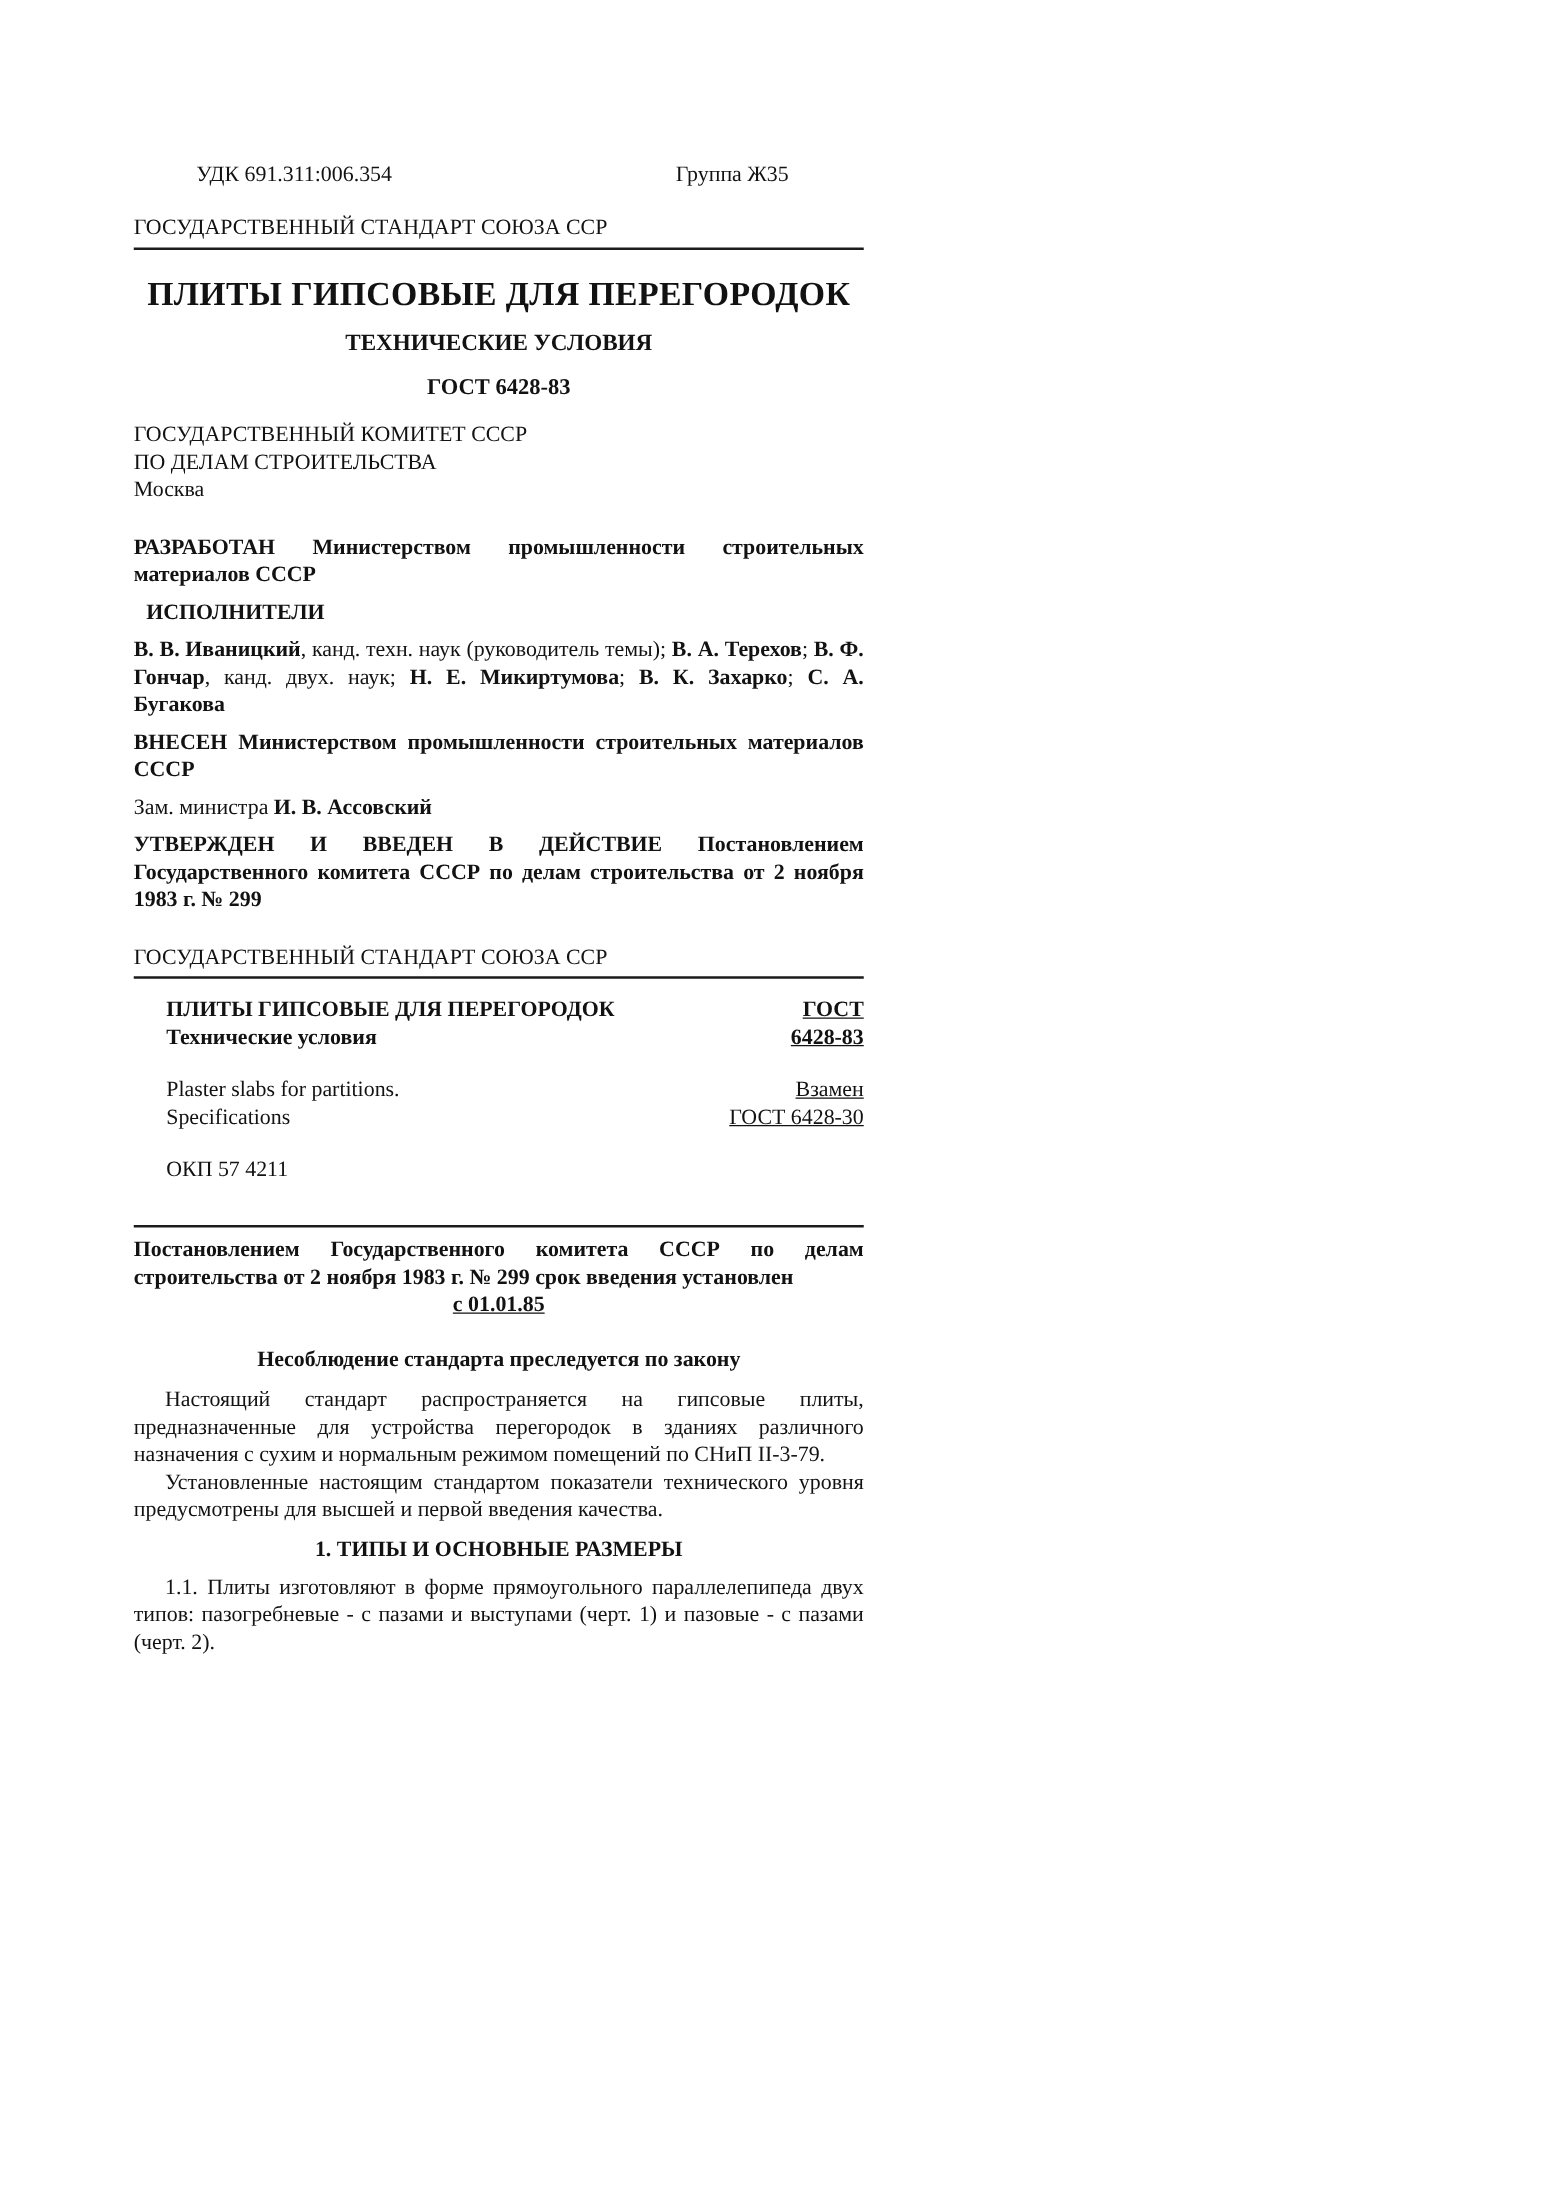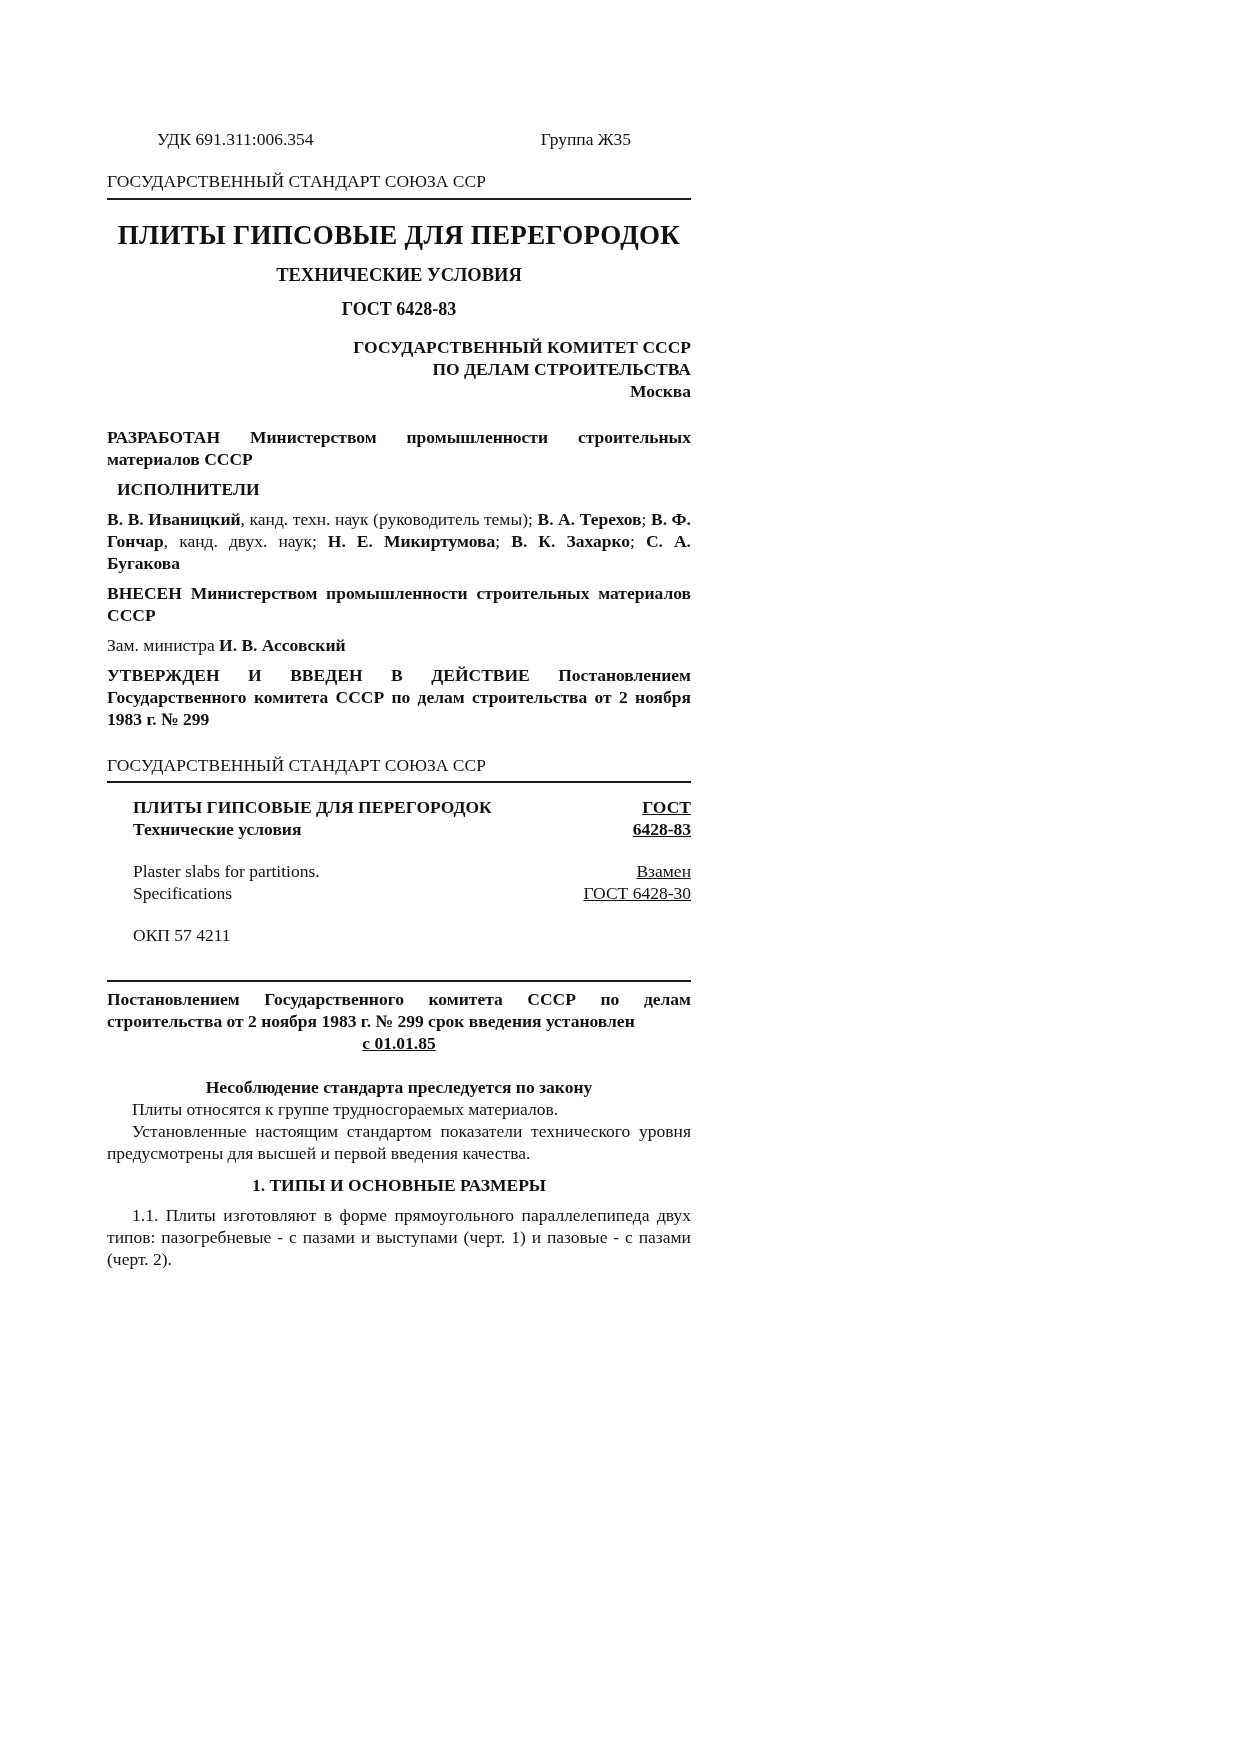--- a/index.html
+++ b/index.html
@@ -33,21 +33,21 @@
   .rule-h1 { margin-top:6px; }
 
   .title {
     margin-top:20px;
     font-size:27px; line-height:31px;
     font-weight:bold; text-align:center;
     letter-spacing:0.3px;
   }
   .subtitle { margin-top:13px; font-size:18.5px; font-weight:bold; text-align:center; }
   .gost-num { margin-top:12px; font-size:18px; font-weight:bold; text-align:center; }
-  .committee { margin-top:16px; text-align:right;font-weight:bold; }
+  .committee { margin-top:16px; text-align:left; }
 
   .developed { margin-top:24px; }
   .executors-heading { margin-top:8px; padding-left:10px; }
   .executors { margin-top:8px; }
   .vnesen { margin-top:8px; }
   .deputy { margin-top:8px; }
   .approved { margin-top:8px; }
 
   .header2 { margin-top:24px; }
   .rule-h2 { margin-top:5px; }
@@ -137,21 +137,21 @@
 
     <div class="okp">ОКП 57 4211</div>
 
     <div class="rule rule-enact"></div>
 
     <p class="bold just enactment">Постановлением Государственного комитета СССР по делам строительства от 2 ноября 1983 г. № 299 срок введения установлен</p>
     <div class="enactment-date">с 01.01.85</div>
 
     <div class="law-notice">Несоблюдение стандарта преследуется по закону</div>
 
-    <p class="just body-par">Плиты относятся к группе трудносгораемых материалов.</p>
+    <p class="just body-par first-par">Настоящий стандарт распространяется на гипсовые плиты, предназначенные для устройства перегородок в зданиях различного назначения с сухим и нормальным режимом помещений по СНиП II-3-79.</p>
     <p class="just body-par">Установленные настоящим стандартом показатели технического уровня предусмотрены для высшей и первой введения качества.</p>
 
     <div class="section-heading">1. ТИПЫ И ОСНОВНЫЕ РАЗМЕРЫ</div>
 
     <p class="just body-par p11">1.1. Плиты изготовляют в форме прямоугольного параллелепипеда двух типов: пазогребневые - с пазами и выступами (черт. 1) и пазовые - с пазами (черт. 2).</p>
 
   </div>
 </div>
 
 </body></html>

